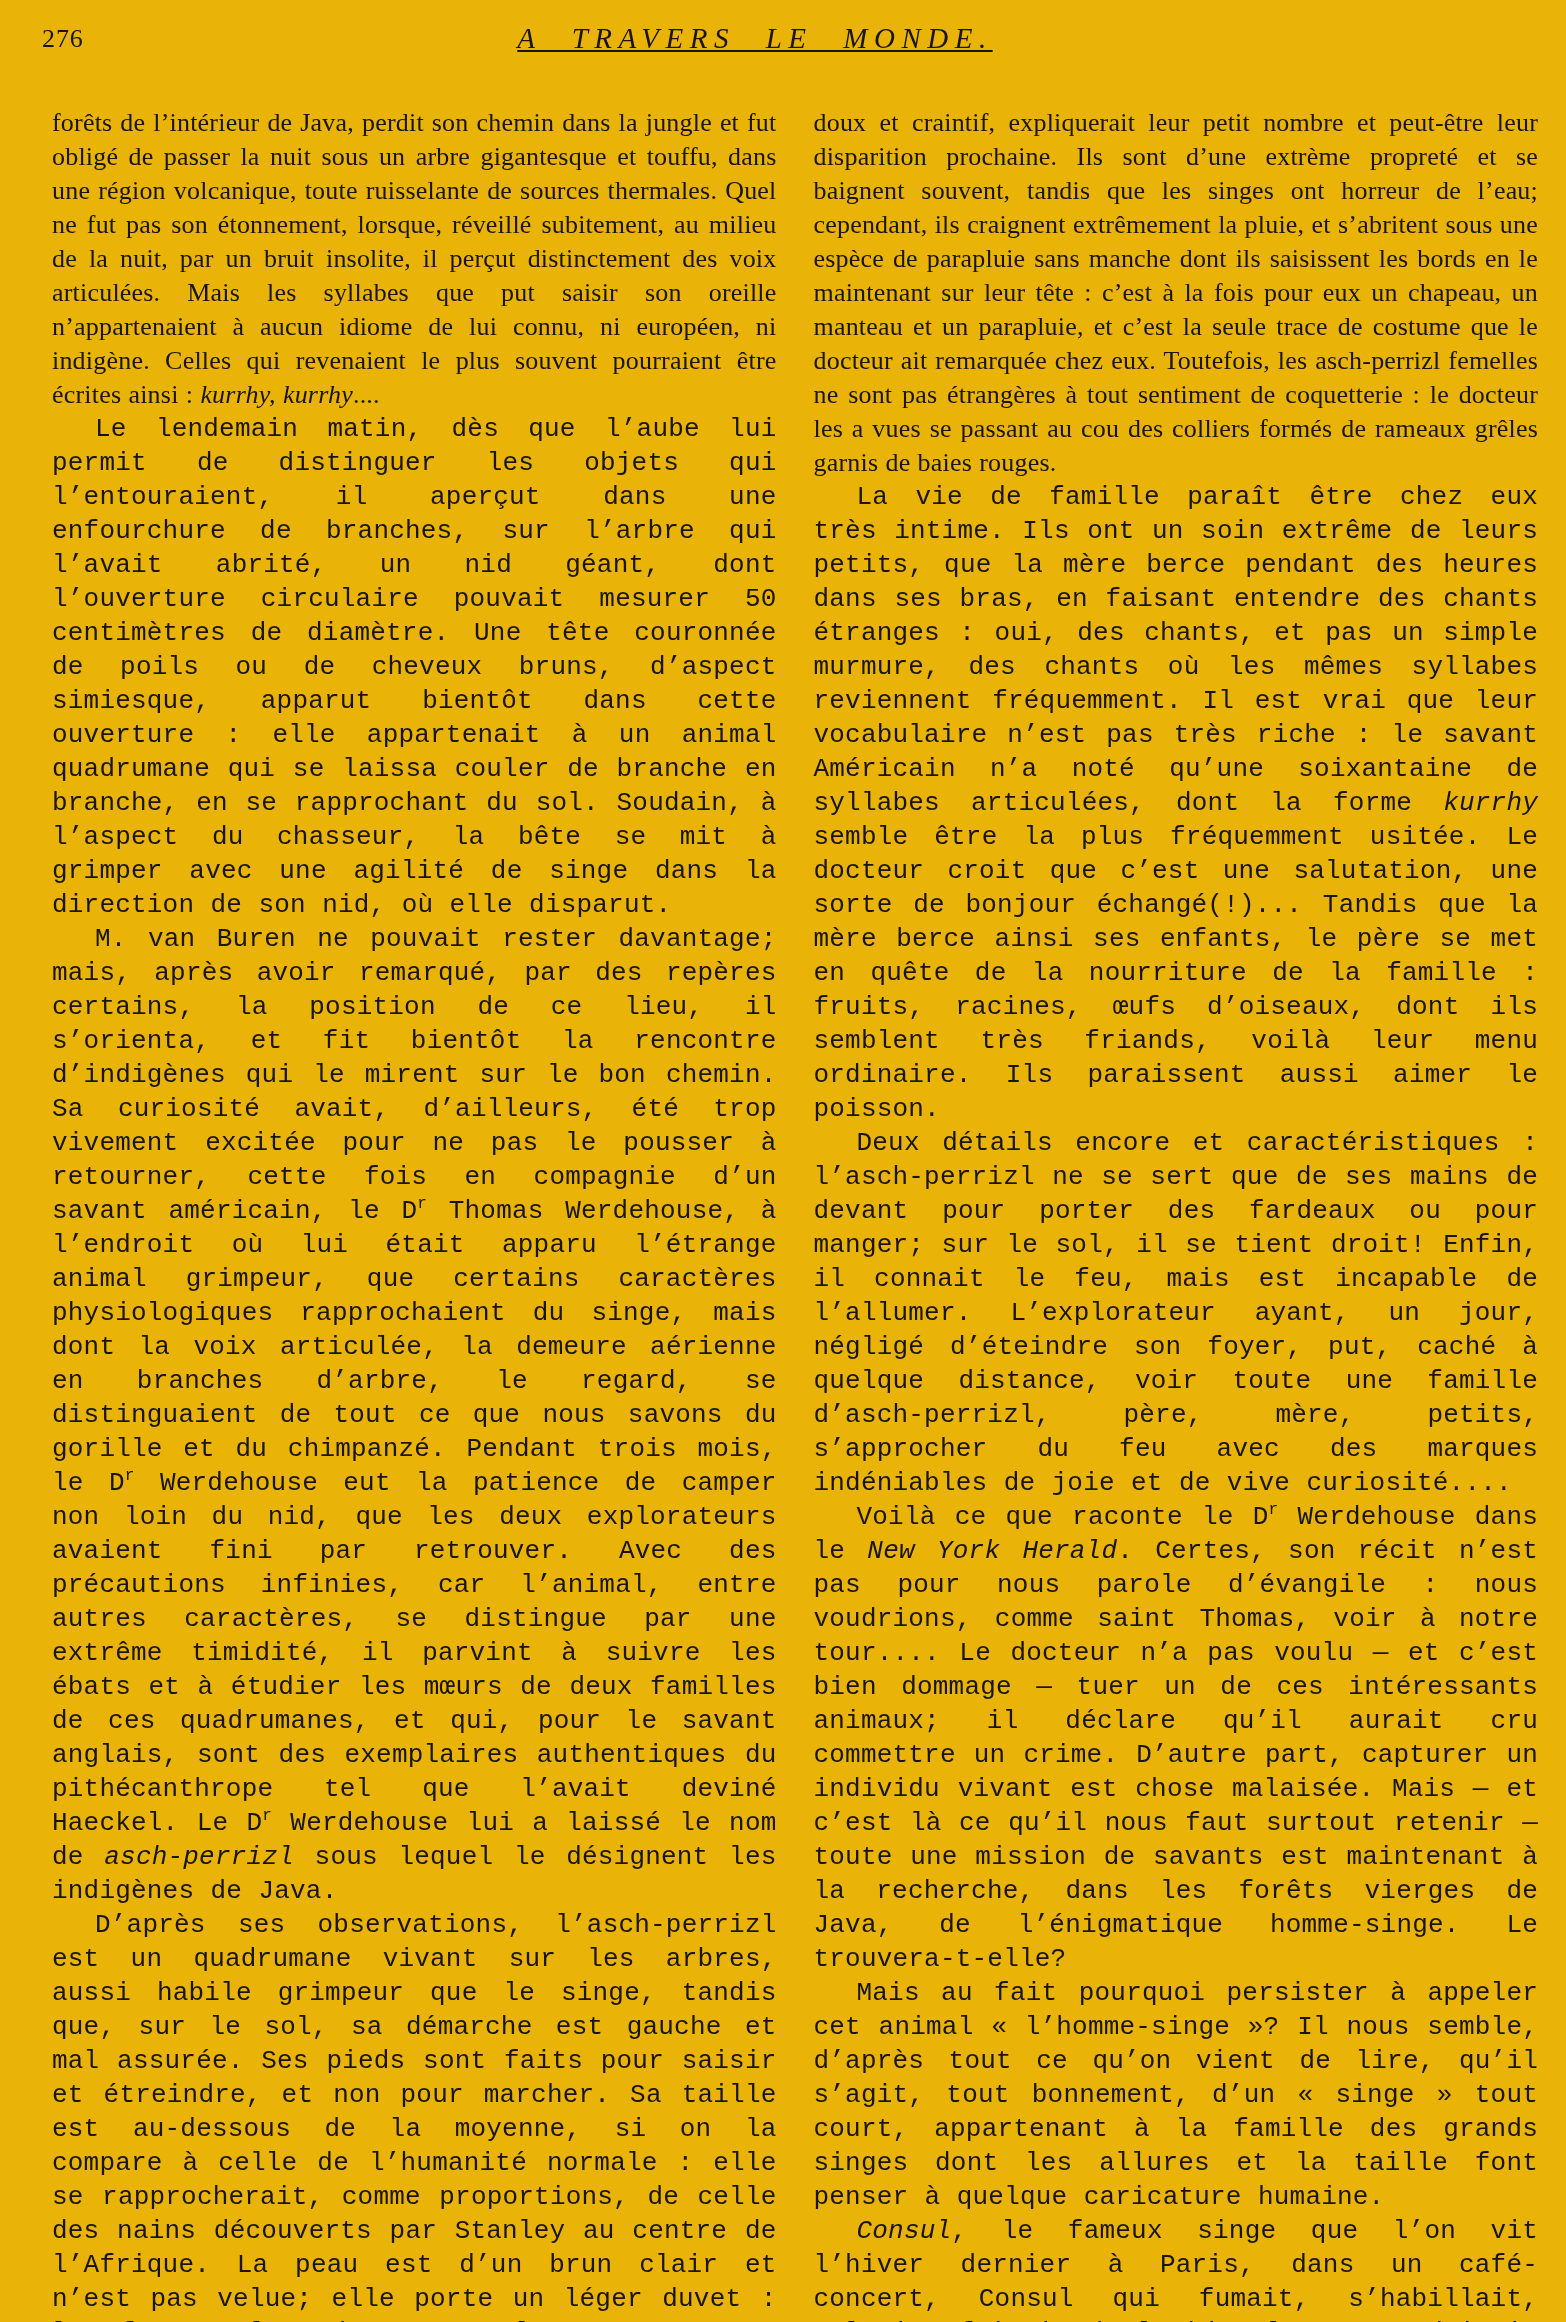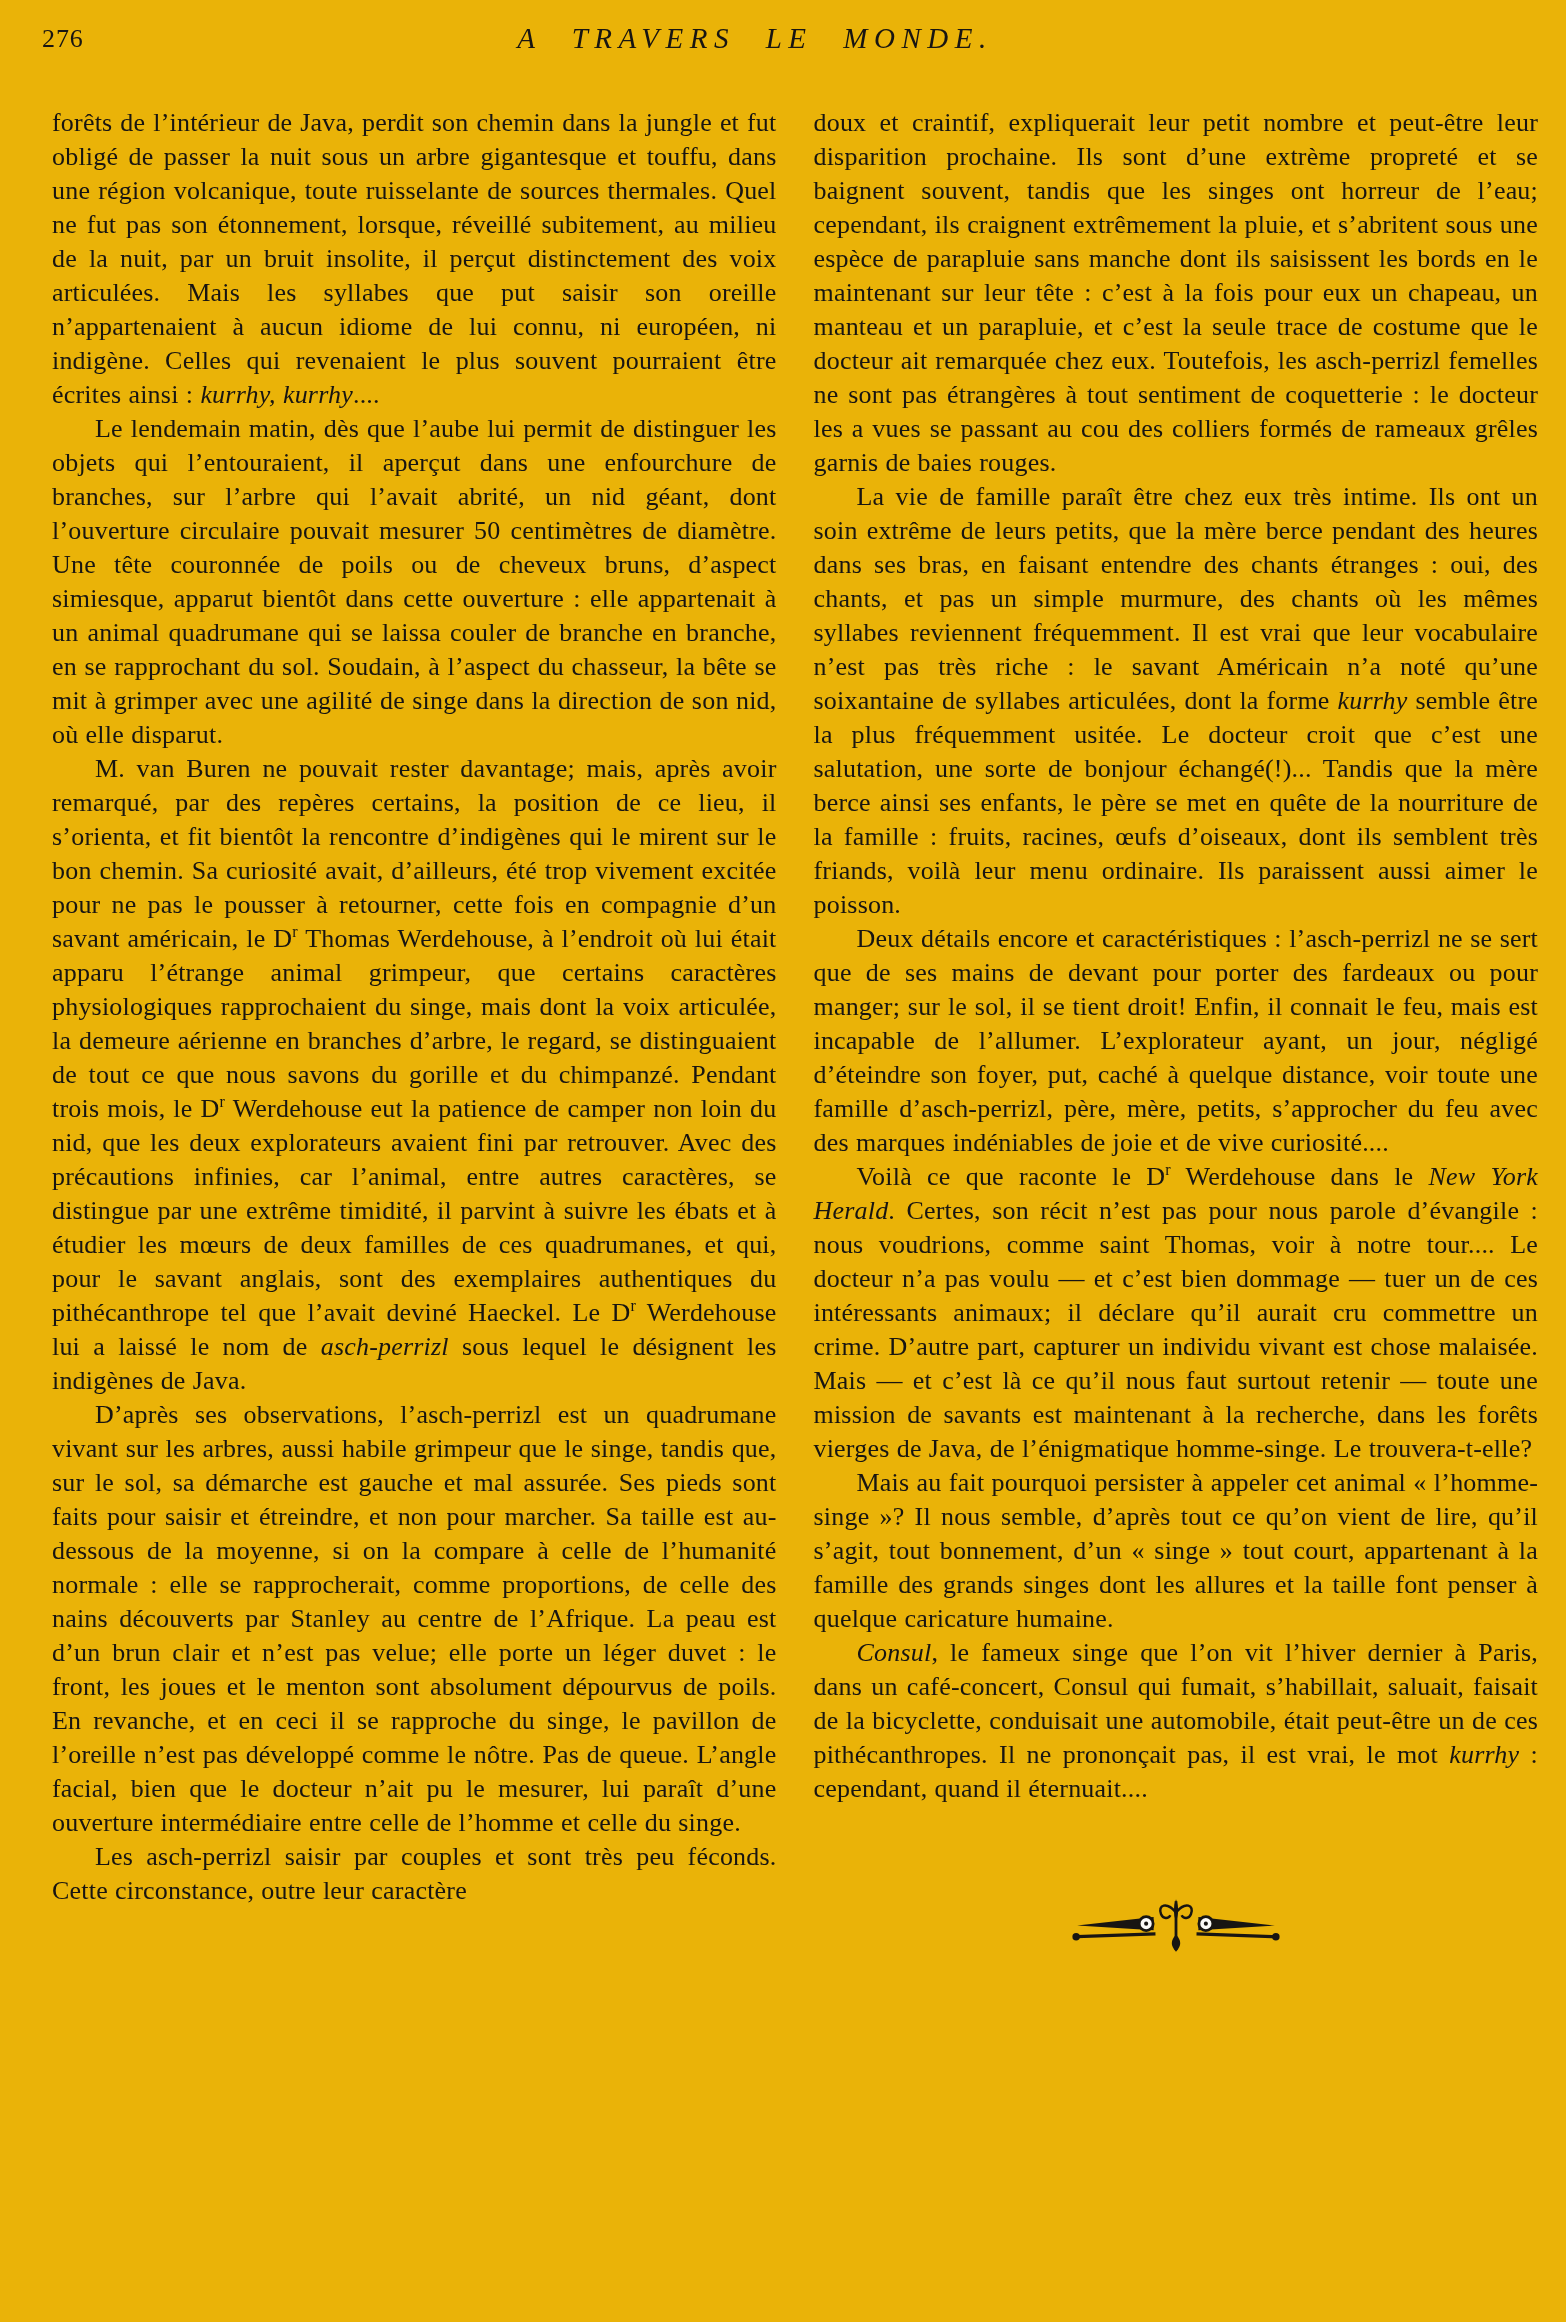--- a/index.html
+++ b/index.html
@@ -26,39 +26,40 @@
     font-size: 26px;
     letter-spacing: 0.9px;
   }
   .running-title {
     text-align: center;
     font-style: italic;
     font-size: 29px;
     letter-spacing: 6.5px;
     word-spacing: 17px;
     padding-right: 56px;
+    text-decoration: underline;
   }
   .text-columns {
     display: flex;
     gap: 37px;
     padding: 24px 28px 0 52px;
   }
   .column {
     flex: 1 1 0;
     font-size: 26px;
     line-height: 34px;
     text-align: justify;
     letter-spacing: 0.2px;
     word-spacing: 0.5px;
   }
   .column p {
     margin: 0;
     padding: 0;
   }
-  .column p.indent { text-indent: 43px; }
+  .column p.indent { text-indent: 43px; font-family: Liberation Mono, monospace; }
   .it { font-style: italic; }
   sup {
     font-size: 0.62em;
     vertical-align: super;
     line-height: 0;
   }
   .ornament-wrap {
     margin-top: 82px;
     text-align: center;
   }

